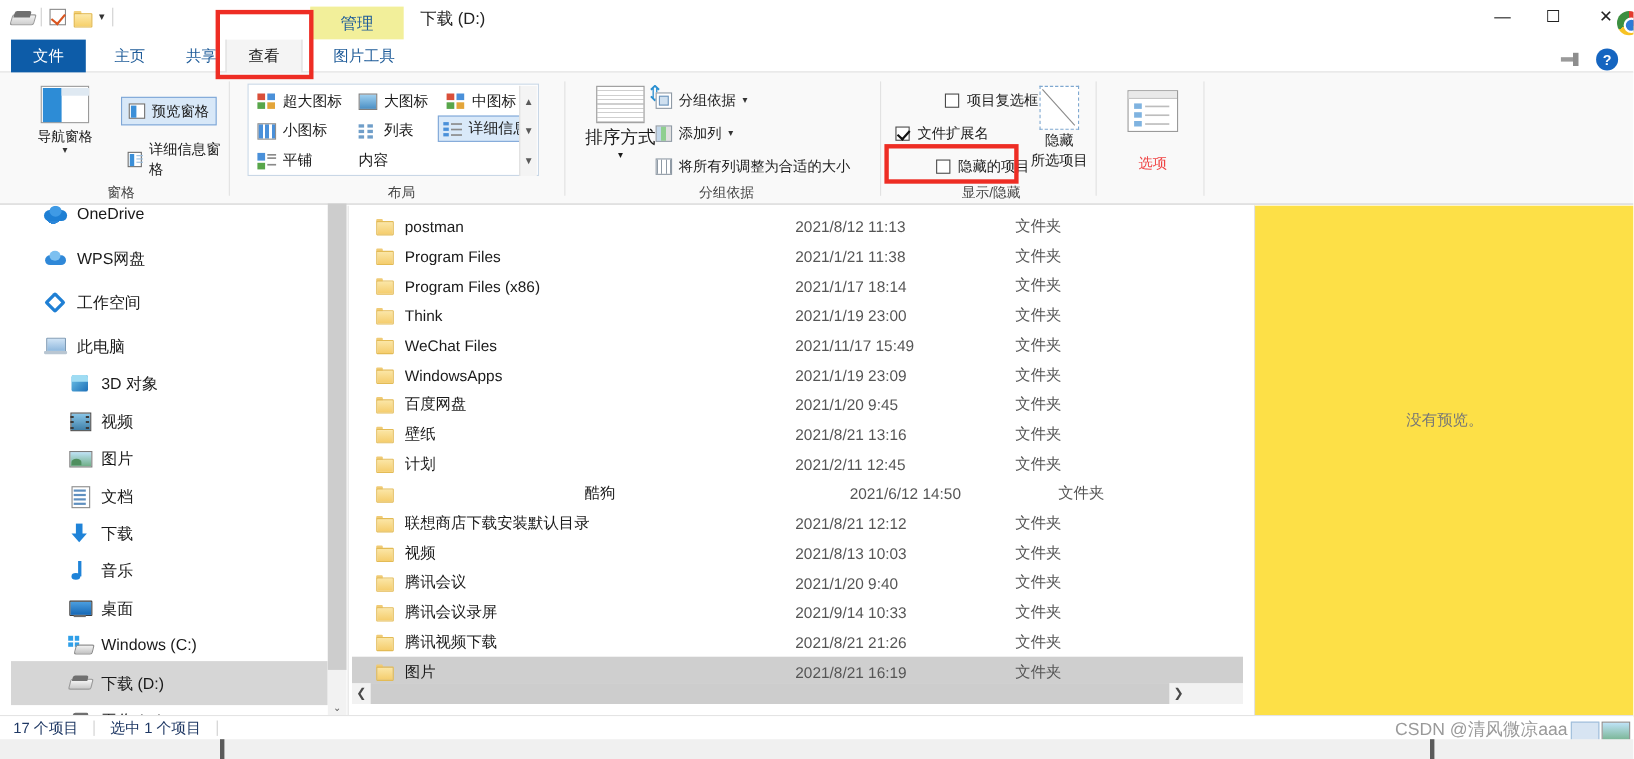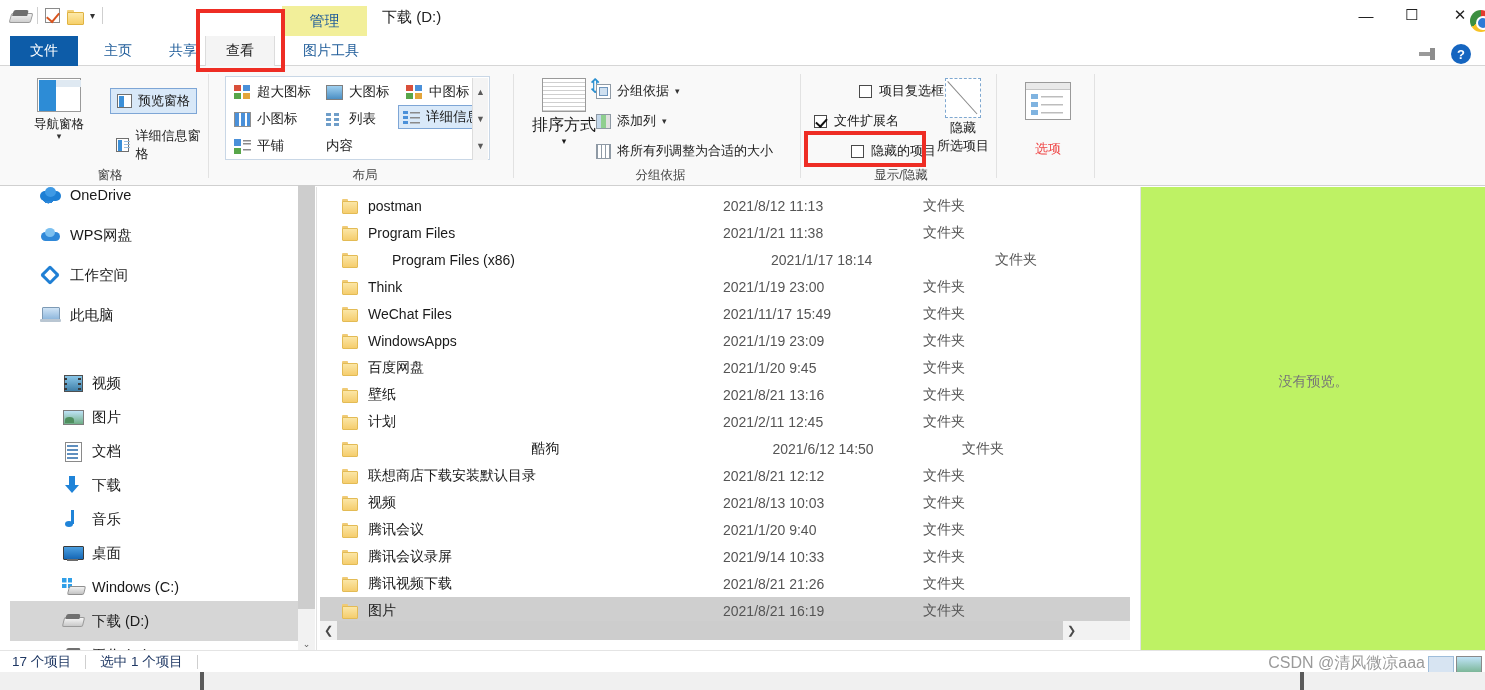--- a/index.html
+++ b/index.html
@@ -332,21 +332,21 @@
   .hscroll{
     position:absolute; left:320px; bottom:12px; width:810px; height:19px; background:#f2f2f2;
     display:flex; align-items:center;
   }
   .hs-left,.hs-right{
     width:17px;height:19px;display:flex;align-items:center;justify-content:center;font-size:11px;color:#4a4a4a;
   }
   .hs-thumb{ height:19px; width:726px; background:#cdcdcd; }
 
   .preview{
-    position:absolute; left:1140px; top:0; width:345px; height:465px; background:#bef264;
+    position:absolute; left:1140px; top:0; width:345px; height:465px; background:#fde047;
     border-left:1px solid #e2e2e2;
   }
   .preview-txt{
     position:absolute; left:0; top:186px; width:345px; text-align:center;
     font-size:14px; color:#777;
   }
 
   
   .statusbar{
     position:absolute; left:0; bottom:18px; width:1485px; height:22px;
@@ -547,20 +547,24 @@
         <span>WPS网盘</span>
       </div>
       <div class="nav-item" style="top:68px;">
         <span class="nav-ico ic-ws"></span>
         <span>工作空间</span>
       </div>
       <div class="nav-item" style="top:108px;">
         <span class="nav-ico ic-pc"></span>
         <span>此电脑</span>
       </div>
+      <div class="nav-item indent" style="top:142px;">
+        <span class="nav-ico ic-3d"></span>
+        <span>3D 对象</span>
+      </div>
       <div class="nav-item indent" style="top:176px;">
         <span class="nav-ico ic-video"></span>
         <span>视频</span>
       </div>
       <div class="nav-item indent" style="top:210px;">
         <span class="nav-ico ic-pic"></span>
         <span>图片</span>
       </div>
       <div class="nav-item indent" style="top:244px;">
         <span class="nav-ico ic-doc"></span>
@@ -606,21 +610,21 @@
         <span class="fname">postman</span>
         <span class="fdate">2021/8/12 11:13</span>
         <span class="ftype">文件夹</span>
       </div>
       <div class="row" style="top:32px;">
         <span class="fico"></span>
         <span class="fname">Program Files</span>
         <span class="fdate">2021/1/21 11:38</span>
         <span class="ftype">文件夹</span>
       </div>
-      <div class="row" style="top:59px;gap:24px;">
+      <div class="row" style="top:59px;">
         <span class="fico"></span>
         <span class="fname">Program Files (x86)</span>
         <span class="fdate">2021/1/17 18:14</span>
         <span class="ftype">文件夹</span>
       </div>
       <div class="row" style="top:86px;">
         <span class="fico"></span>
         <span class="fname">Think</span>
         <span class="fdate">2021/1/19 23:00</span>
         <span class="ftype">文件夹</span>

